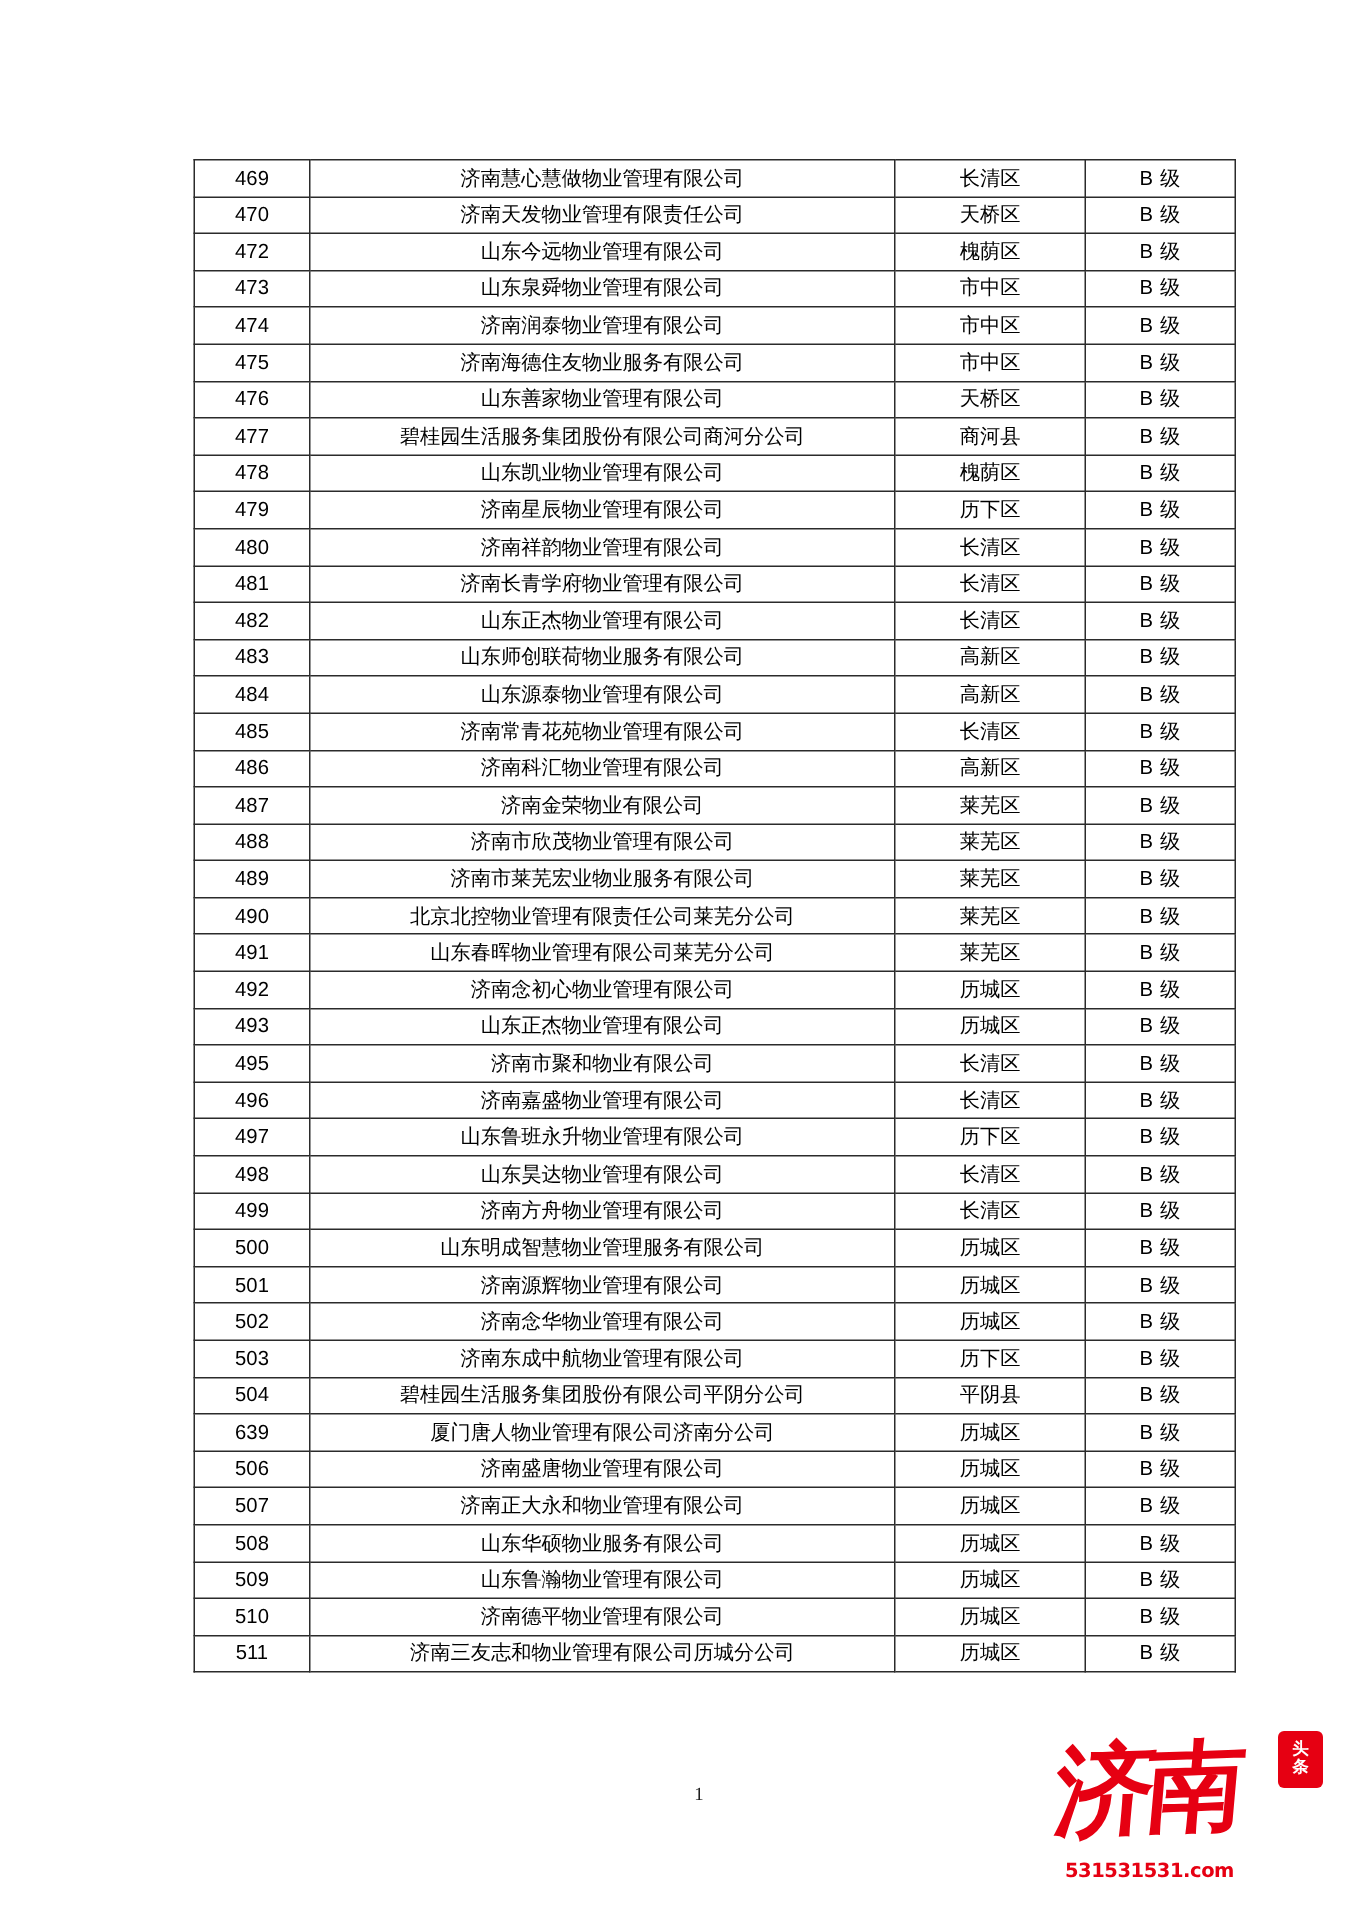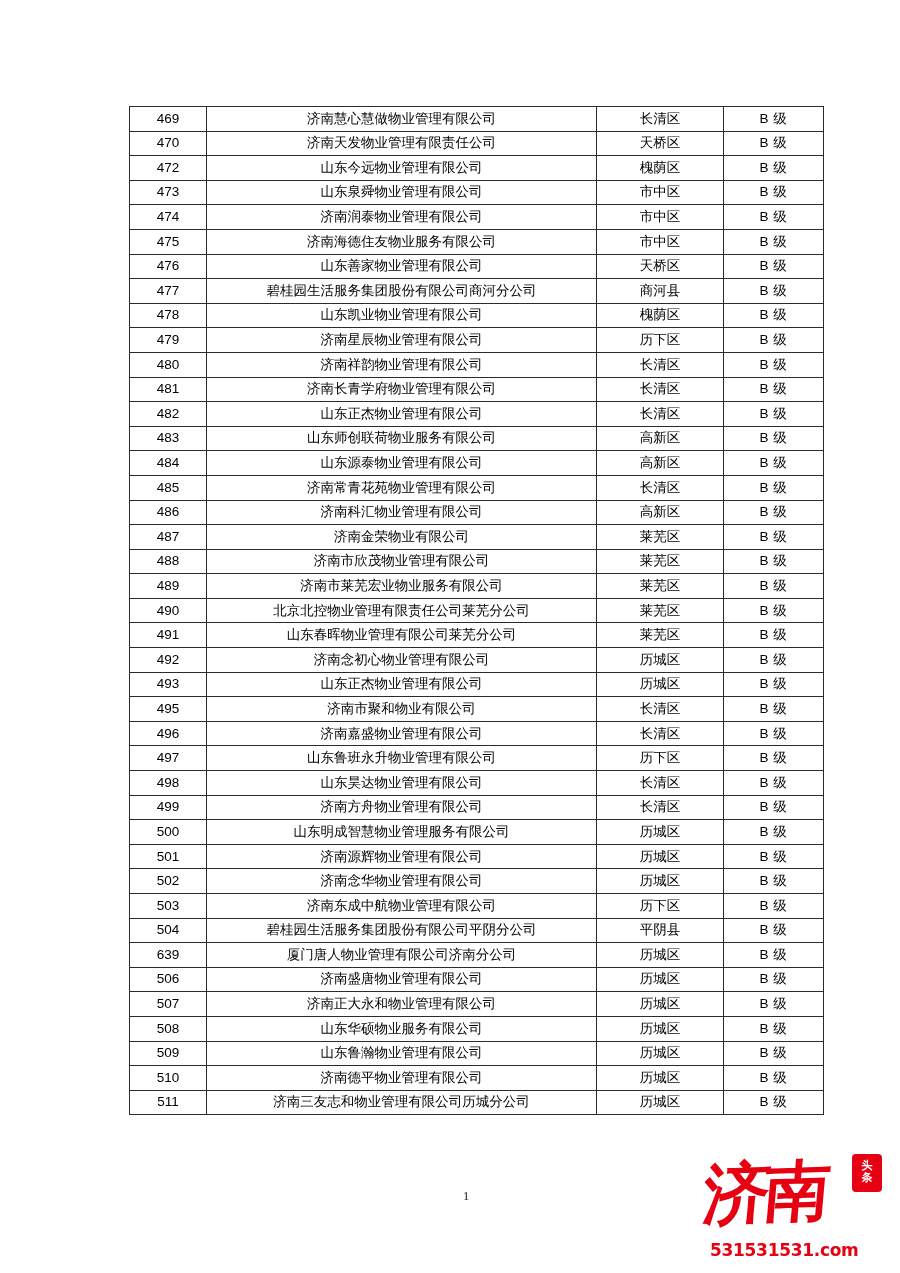--- a/index.html
+++ b/index.html
@@ -109,21 +109,21 @@
     box-sizing: border-box;
     font-family: "DejaVu Sans", "Liberation Sans", sans-serif;
   }
   .wm-seal span { display: block; }
   .wm-url {
     position: absolute;
     left: 6px;
     top: 88px;
     width: 190px;
     color: #e60012;
-    font-size: 17px;
+    font-size: 13px;
     font-weight: 700;
     font-family: "DejaVu Sans", "Liberation Sans", sans-serif;
     letter-spacing: -0.3px;
     text-align: left;
   }
 </style>
 </head>
 <body>
 
 <div class="page">

